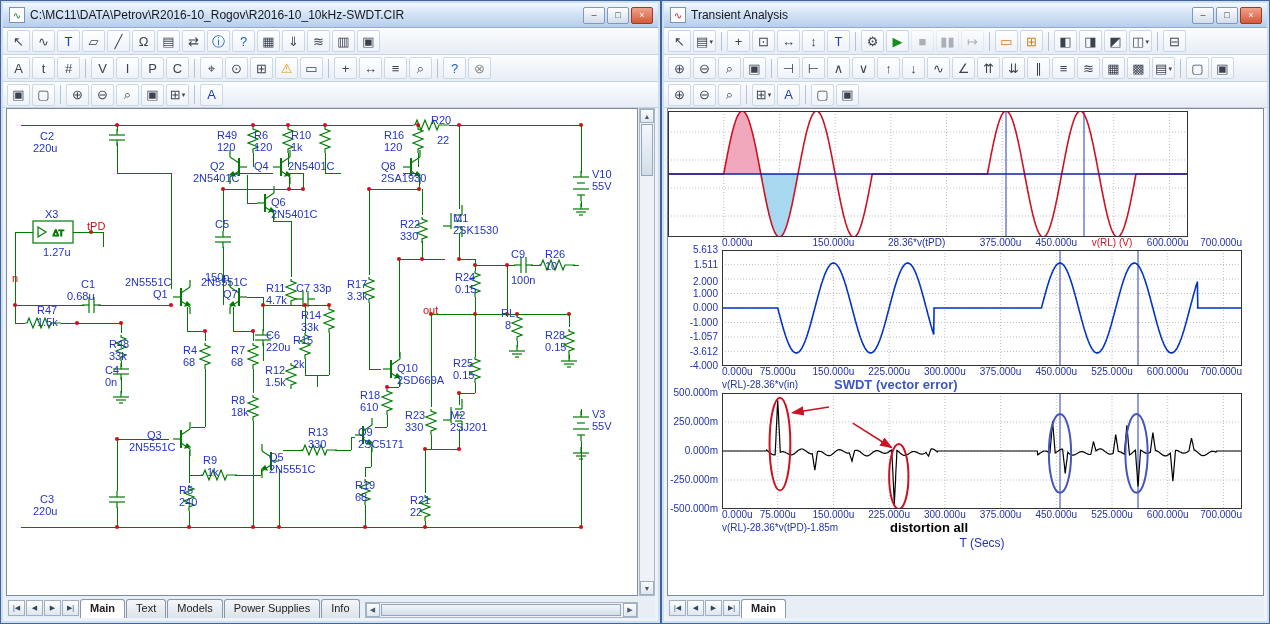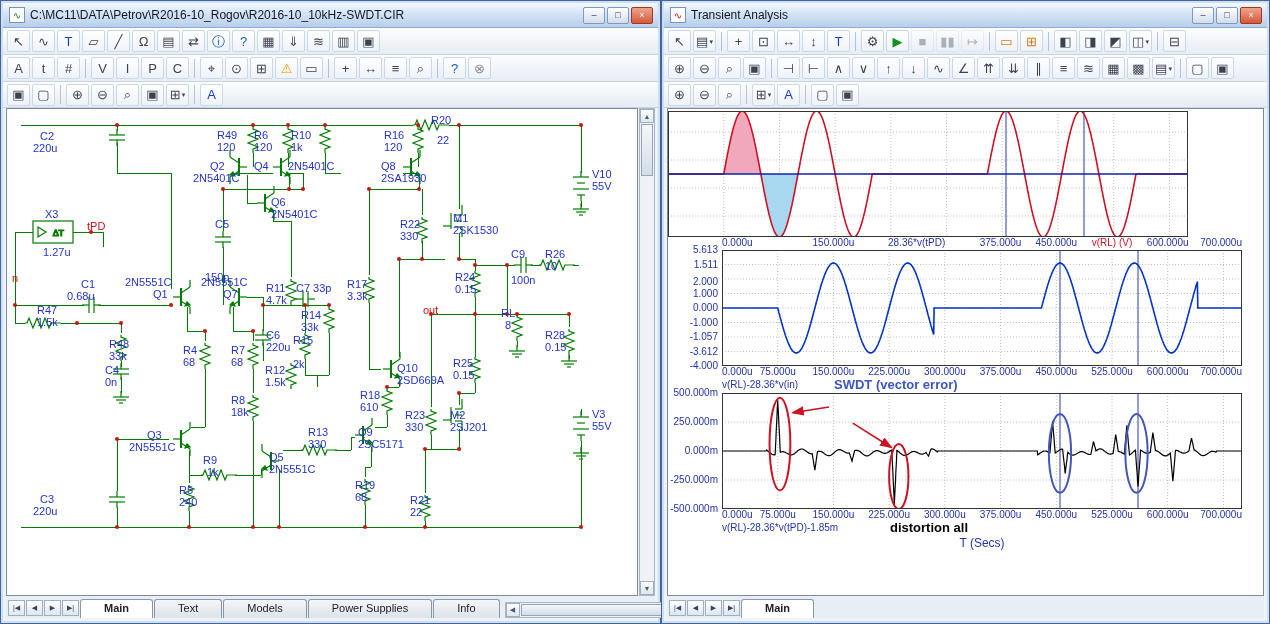--- a/index.html
+++ b/index.html
@@ -21,21 +21,21 @@
   .schem-viewport{position:absolute;left:0;top:0;right:17px;bottom:22px;background:#fff;border:1px solid #7d8b9d;overflow:hidden}
   .vscroll{position:absolute;right:0;top:0;bottom:22px;width:16px;background:#eef1f5;border:1px solid #aab6c4;display:flex;flex-direction:column}
   .hscroll{flex:1;height:16px;background:#eef1f5;border:1px solid #aab6c4;display:flex;margin-left:4px}
   .sarrow{width:14px;height:14px;flex:none;background:linear-gradient(#fdfdfd,#dfe6ee);border:1px solid #9fb0c2;color:#4a5a6e;font-size:7px;display:flex;align-items:center;justify-content:center}
   .sthumb{background:linear-gradient(#f4f7fa,#d3dde8);border:1px solid #93a5ba}
   .vscroll .sthumb{height:52px;margin:1px}
   .hscroll .sthumb{width:240px;margin:1px}
   .strack{flex:1}
   .bottombar{position:absolute;left:0;right:17px;bottom:0;height:22px;display:flex;align-items:flex-end;background:#e8eef5;padding-left:2px}
   .navb{width:17px;height:16px;margin:0 1px 2px 0;border:1px solid #9fb0c2;background:linear-gradient(#fff,#dde6f0);font-size:7px;color:#2d4precision?#2d4precision;color:#33465e;display:flex;align-items:center;justify-content:center}
-  .tab{height:19px;padding:2px 23px 0;margin-right:1px;font-size:11px;color:#222;border:1px solid #8a97a6;border-bottom:none;border-radius:3px 3px 0 0;background:linear-gradient(#f4f6f9,#dde3ea);white-space:nowrap}
+  .tab{height:19px;padding:2px 9px 0;margin-right:1px;font-size:11px;color:#222;border:1px solid #8a97a6;border-bottom:none;border-radius:3px 3px 0 0;background:linear-gradient(#f4f6f9,#dde3ea);white-space:nowrap}
   .tab.active{background:#fff;font-weight:bold}
   .charts{position:absolute;inset:0 0 22px 0;background:#fff;border:1px solid #7d8b9d;overflow:hidden;padding-top:2px}
   .chart-title{font-size:11px;color:#111;text-align:center;height:15px;padding-top:2px;margin-left:54px;width:520px}
   .plot-row{display:flex}
   .ylabs{width:54px;position:relative;flex:none}
   .ylab{position:absolute;right:4px;font-size:10px;color:#2233aa;white-space:nowrap}
   .xrow{position:relative;height:13px;margin-left:54px;width:520px}
   .xlab{position:absolute;top:0;font-size:10px;color:#2233aa;transform:translateX(-50%);white-space:nowrap}
   .xlab.first{transform:none}
   .xlab.last{transform:translateX(-100%)}

